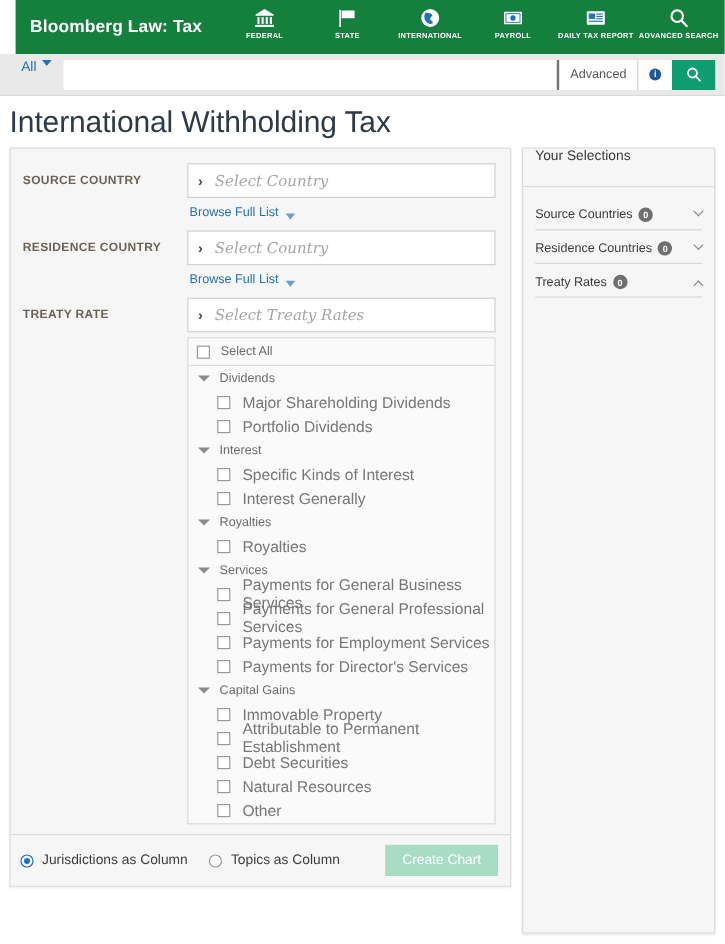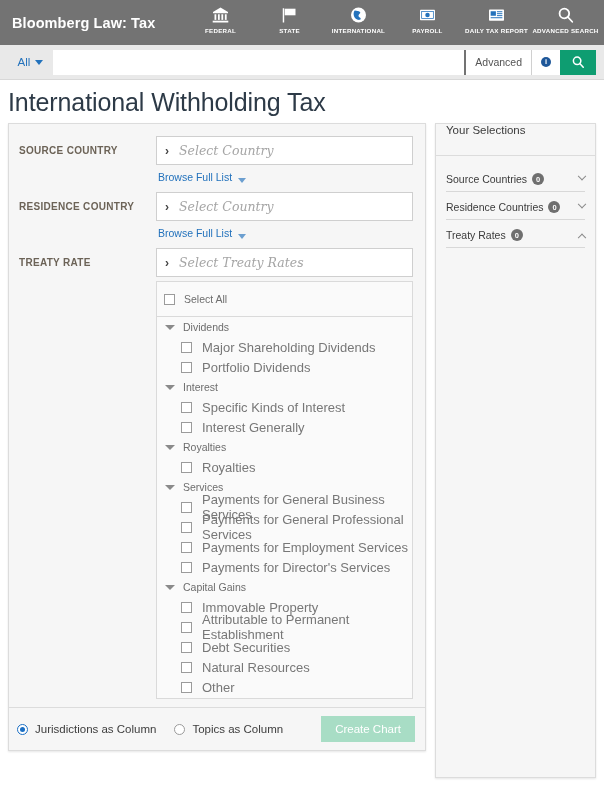--- a/index.html
+++ b/index.html
@@ -7,24 +7,25 @@
     margin: 0; padding: 0;
     width: 604px; height: 787px;
     background: #ffffff;
     font-family: "Liberation Sans", sans-serif;
     overflow: hidden;
   }
 
   
   .topnav {
     height: 45px;
-    background: #737373;
+    background: #15803d;
     display: flex;
     align-items: stretch;
     position: relative;
+    margin-left: 13px;
   }
   .brand {
     color: #ffffff;
     font-size: 14.5px;
     font-weight: 600;
     letter-spacing: .1px;
     padding: 0 0 0 12px;
     display: flex;
     align-items: center;
     white-space: nowrap;
@@ -64,21 +65,21 @@
     background: #e9e9e9;
     display: flex;
     align-items: center;
     padding: 5px 8px;
     border-bottom: 1px solid #d8d8d8;
   }
   .scope {
     width: 45px;
     height: 25px;
     display: flex;
-    align-items: center;
+    align-items: flex-start;
     justify-content: center;
     gap: 5px;
     color: #2372bc;
     font-size: 11.5px;
     cursor: pointer;
     background: transparent;
   }
   .scope .caret {
     width: 0; height: 0;
     border-left: 4px solid transparent;
@@ -215,21 +216,21 @@
   .browse .caret {
     width: 0; height: 0;
     border-left: 4px solid transparent;
     border-right: 4px solid transparent;
     border-top: 5px solid #6c9fd0;
   }
 
   
   .treewrap { margin-top: 4px; }
   .selectall {
-    height: 36px;
+    height: 24px;
     background: #fafafa;
     border: 1px solid #dadada;
     display: flex;
     align-items: center;
     padding-left: 7px;
     gap: 9px;
     cursor: pointer;
   }
   .treelist {
     border: 1px solid #dadada;

